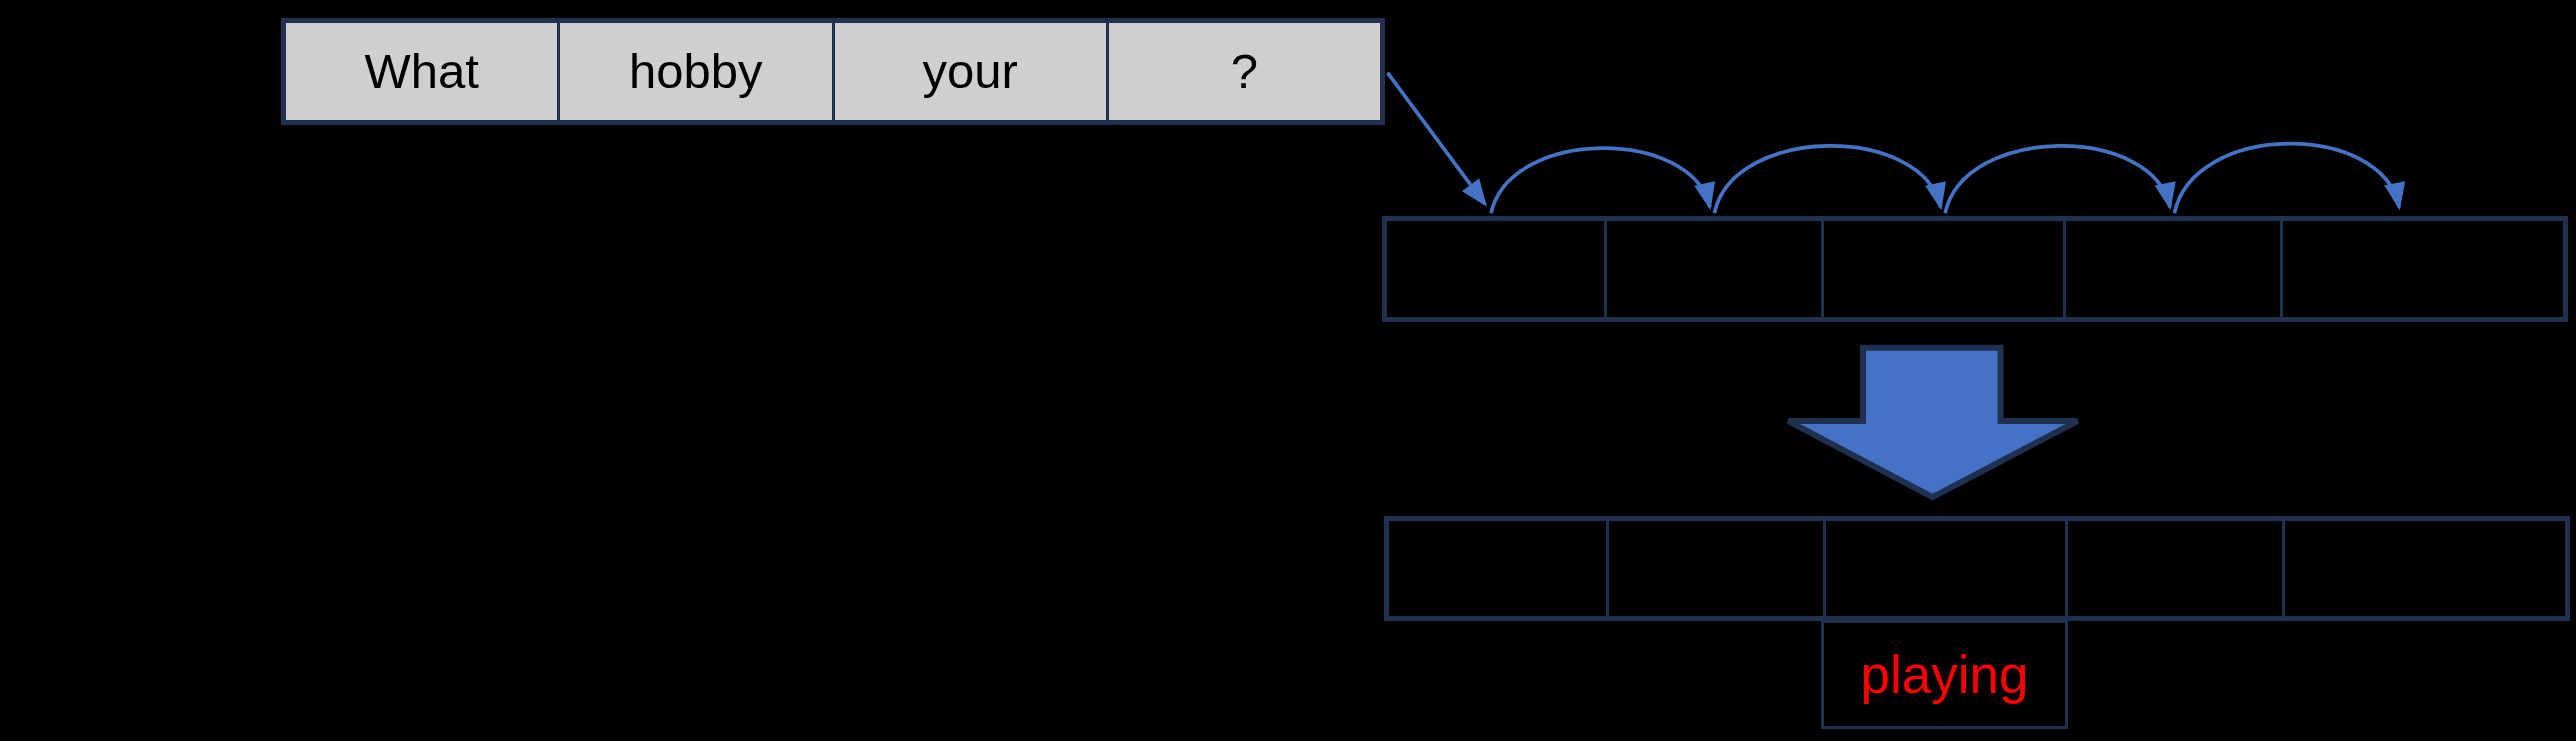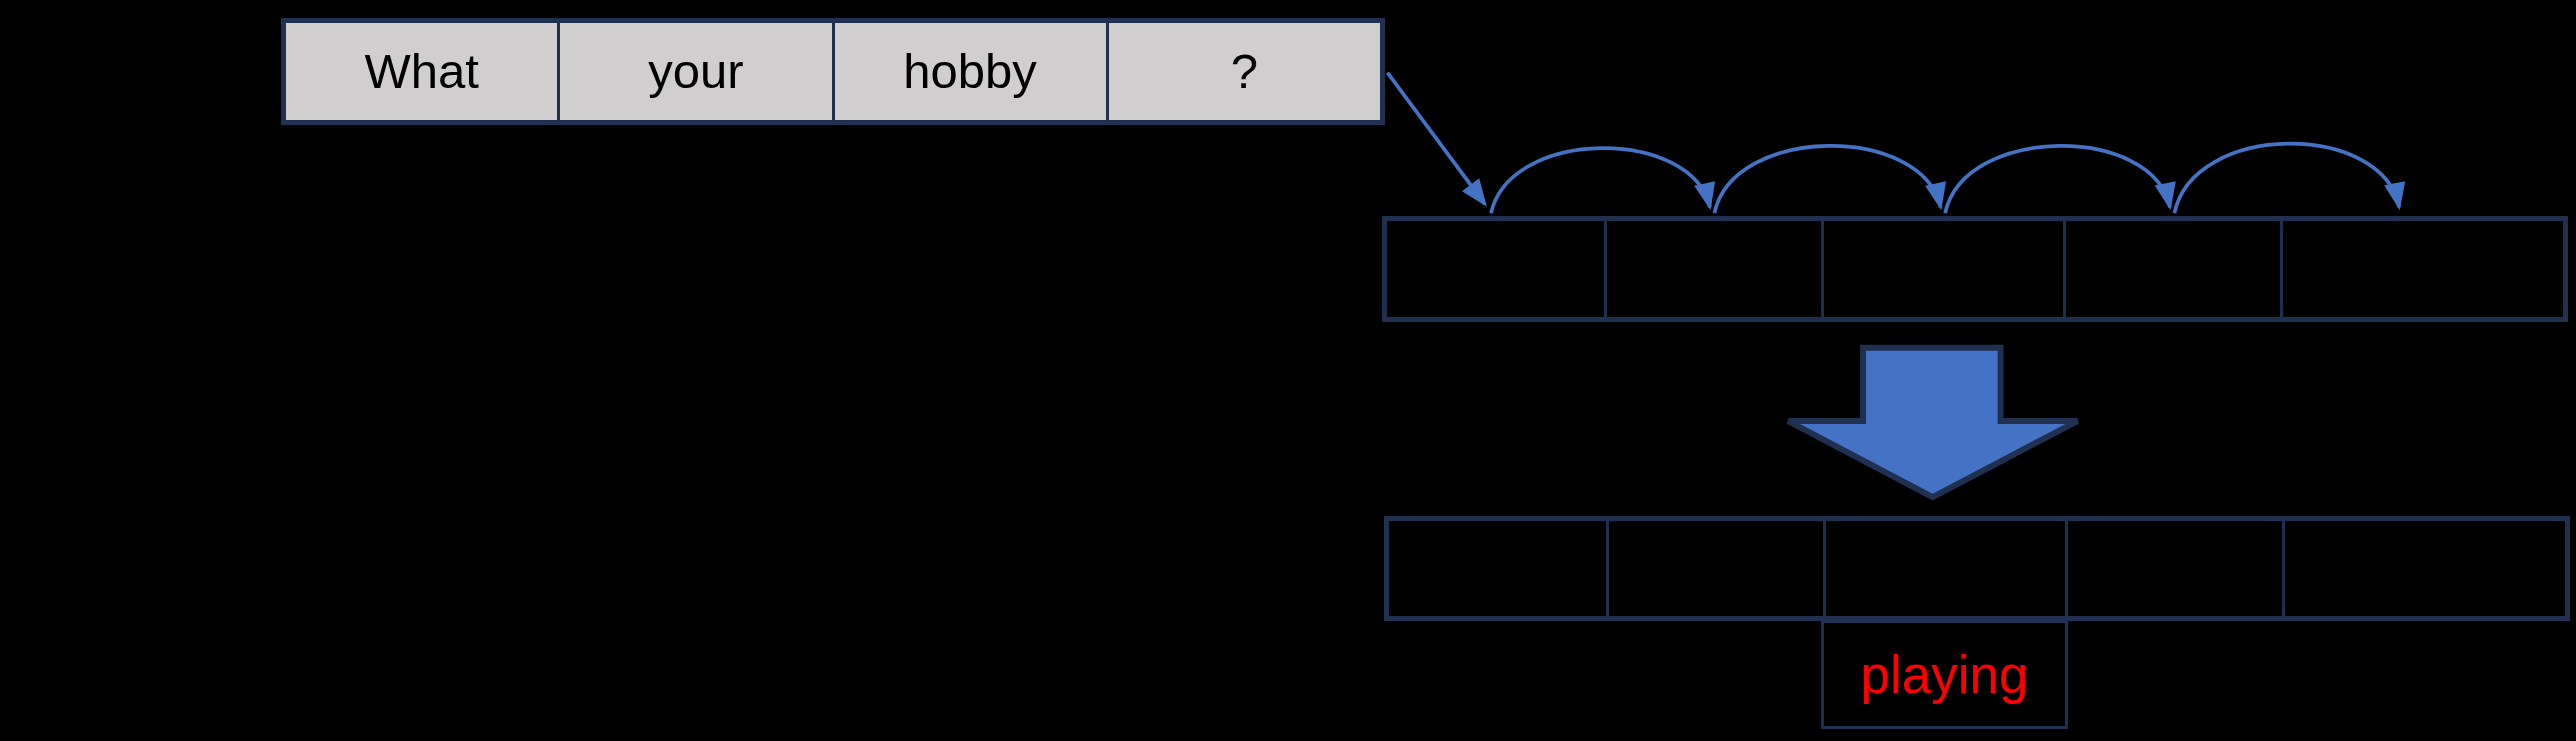--- a/index.html
+++ b/index.html
@@ -82,24 +82,24 @@
 </head>
 <body>
 
 <div class="canvas">
 
   <div class="sentence-row">
     <div class="word-cell">
       <span>What</span>
     </div>
     <div class="word-cell">
-      <span>your</span>
+      <span>hobby</span>
     </div>
     <div class="word-cell">
-      <span>hobby</span>
+      <span>your</span>
     </div>
     <div class="word-cell">
       <span>?</span>
     </div>
   </div>
 
   <div class="cell-row encoder-row">
     <div class="empty-cell c1"></div>
     <div class="empty-cell c2"></div>
     <div class="empty-cell c3"></div>

